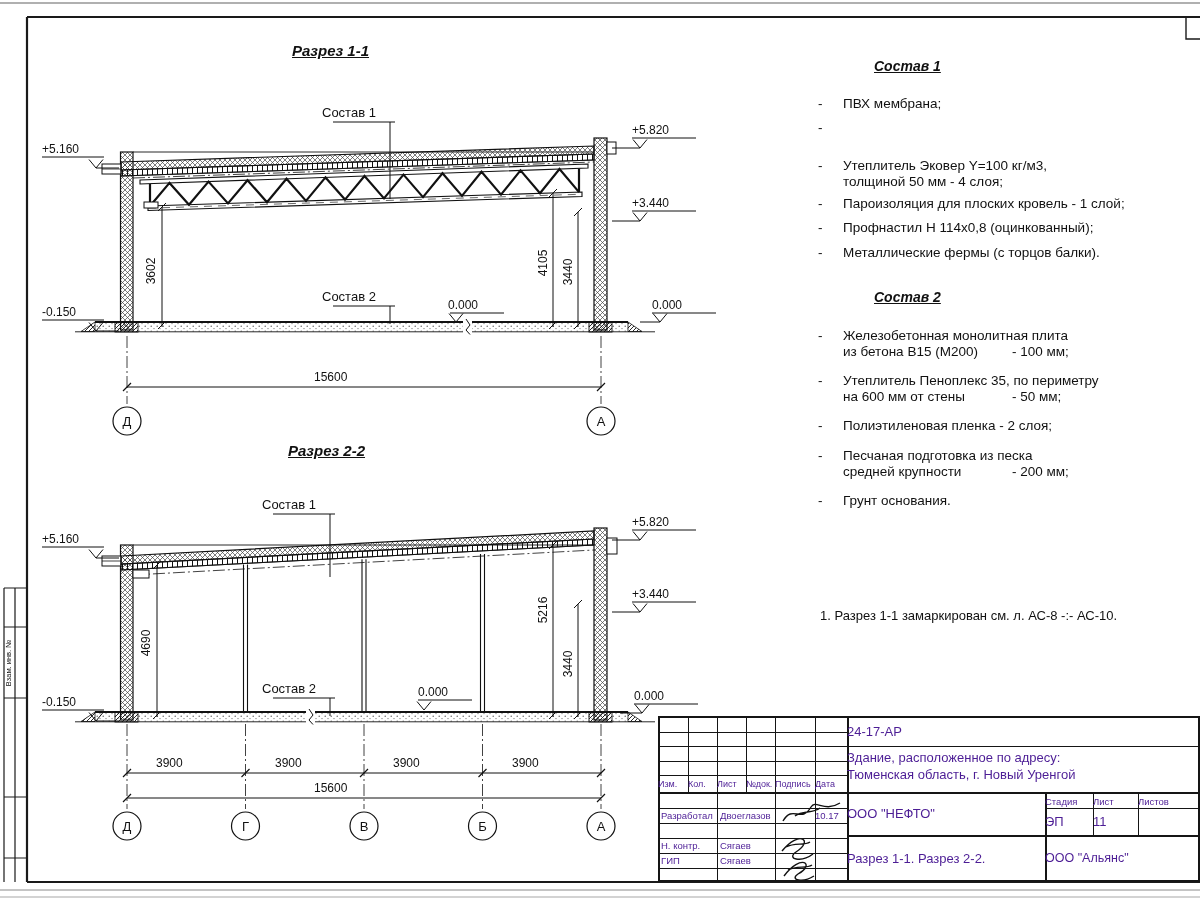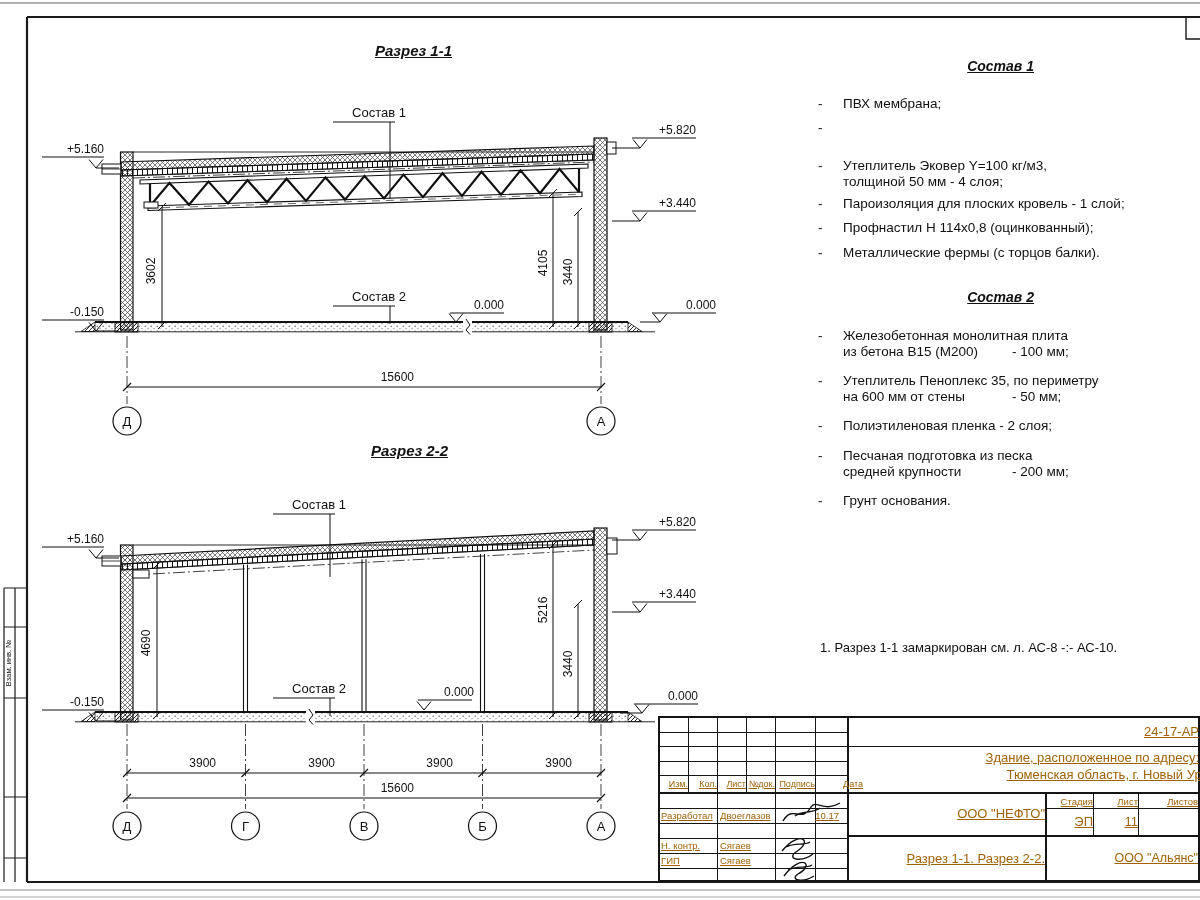--- a/index.html
+++ b/index.html
@@ -1,37 +1,37 @@
 <!DOCTYPE html>
 <html><head>
 <meta charset="utf-8">
 <style>
   html,body{margin:0;padding:0;background:#e8e8e8;}
   .sheet{position:relative;width:1200px;height:900px;background:#ffffff;overflow:hidden;
          font-family:"Liberation Sans",sans-serif;color:#111;}
   svg{position:absolute;left:0;top:0;}
   svg text{font-family:"Liberation Sans",sans-serif;fill:#111;}
   .t{position:absolute;white-space:nowrap;color:#111;}
-  .c{text-align:right;}
+  .c{text-align:left;}
   .sec-title{font-size:15px;font-style:italic;font-weight:bold;text-decoration:underline;}
   .lbl{font-size:13px;}
   .elev{font-size:12px;}
   .dimtxt{font-size:12px;}
   .head{font-size:14px;font-style:italic;font-weight:bold;text-decoration:underline;}
   .li{position:absolute;left:818px;font-size:13.5px;line-height:15.5px;}
   .li .dash{position:absolute;left:0;top:0;}
   .li .body{margin-left:25px;position:relative;}
   .li .ln{position:relative;white-space:nowrap;}
   .li .val{position:absolute;left:169px;top:0;white-space:nowrap;}
   .note{position:absolute;left:820px;font-size:13px;white-space:nowrap;}
   .hl{position:absolute;height:1px;background:#151515;}
   .hl2{position:absolute;height:2px;background:#151515;}
   .vl{position:absolute;width:1px;background:#151515;}
   .vl2{position:absolute;width:2px;background:#151515;}
-  .tb{position:absolute;white-space:nowrap;color:#a16207;text-decoration:underline;}
+  .tb{position:absolute;white-space:nowrap;color:#4c1d95;}
   .tb.small{font-size:9px;}
   .tb.med{font-size:9.5px;}
   .tb.big{font-size:13px;}
 </style>
 </head>
 <body>
 
 <div class="sheet">
 
 <svg width="1200" height="900" viewBox="0 0 1200 900">
@@ -289,21 +289,21 @@
     <div class="ln"><span>средней крупности</span><span class="val">- 200 мм;</span></div>
   </div>
 </div>
 <div class="li" style="top:493px;">
   <span class="dash">-</span>
   <div class="body">
         <div class="ln"><span>Грунт основания.</span></div>
       </div>
 </div>
 
-<div class="note" style="top:640px;">1. Разрез 1-1 замаркирован см. л. АС-8 -:- АС-10.</div>
+<div class="note" style="top:608px;">1. Разрез 1-1 замаркирован см. л. АС-8 -:- АС-10.</div>
 
 <div>
 
   <div class="hl2" style="left:658px;top:716px;width:542px;"></div>
   <div class="hl" style="left:658px;top:732px;width:189px;"></div>
   <div class="hl" style="left:658px;top:746px;width:542px;"></div>
   <div class="hl" style="left:658px;top:761px;width:189px;"></div>
   <div class="hl" style="left:658px;top:775px;width:189px;"></div>
   <div class="hl2" style="left:658px;top:792px;width:542px;"></div>
   <div class="hl" style="left:658px;top:808px;width:189px;"></div>

